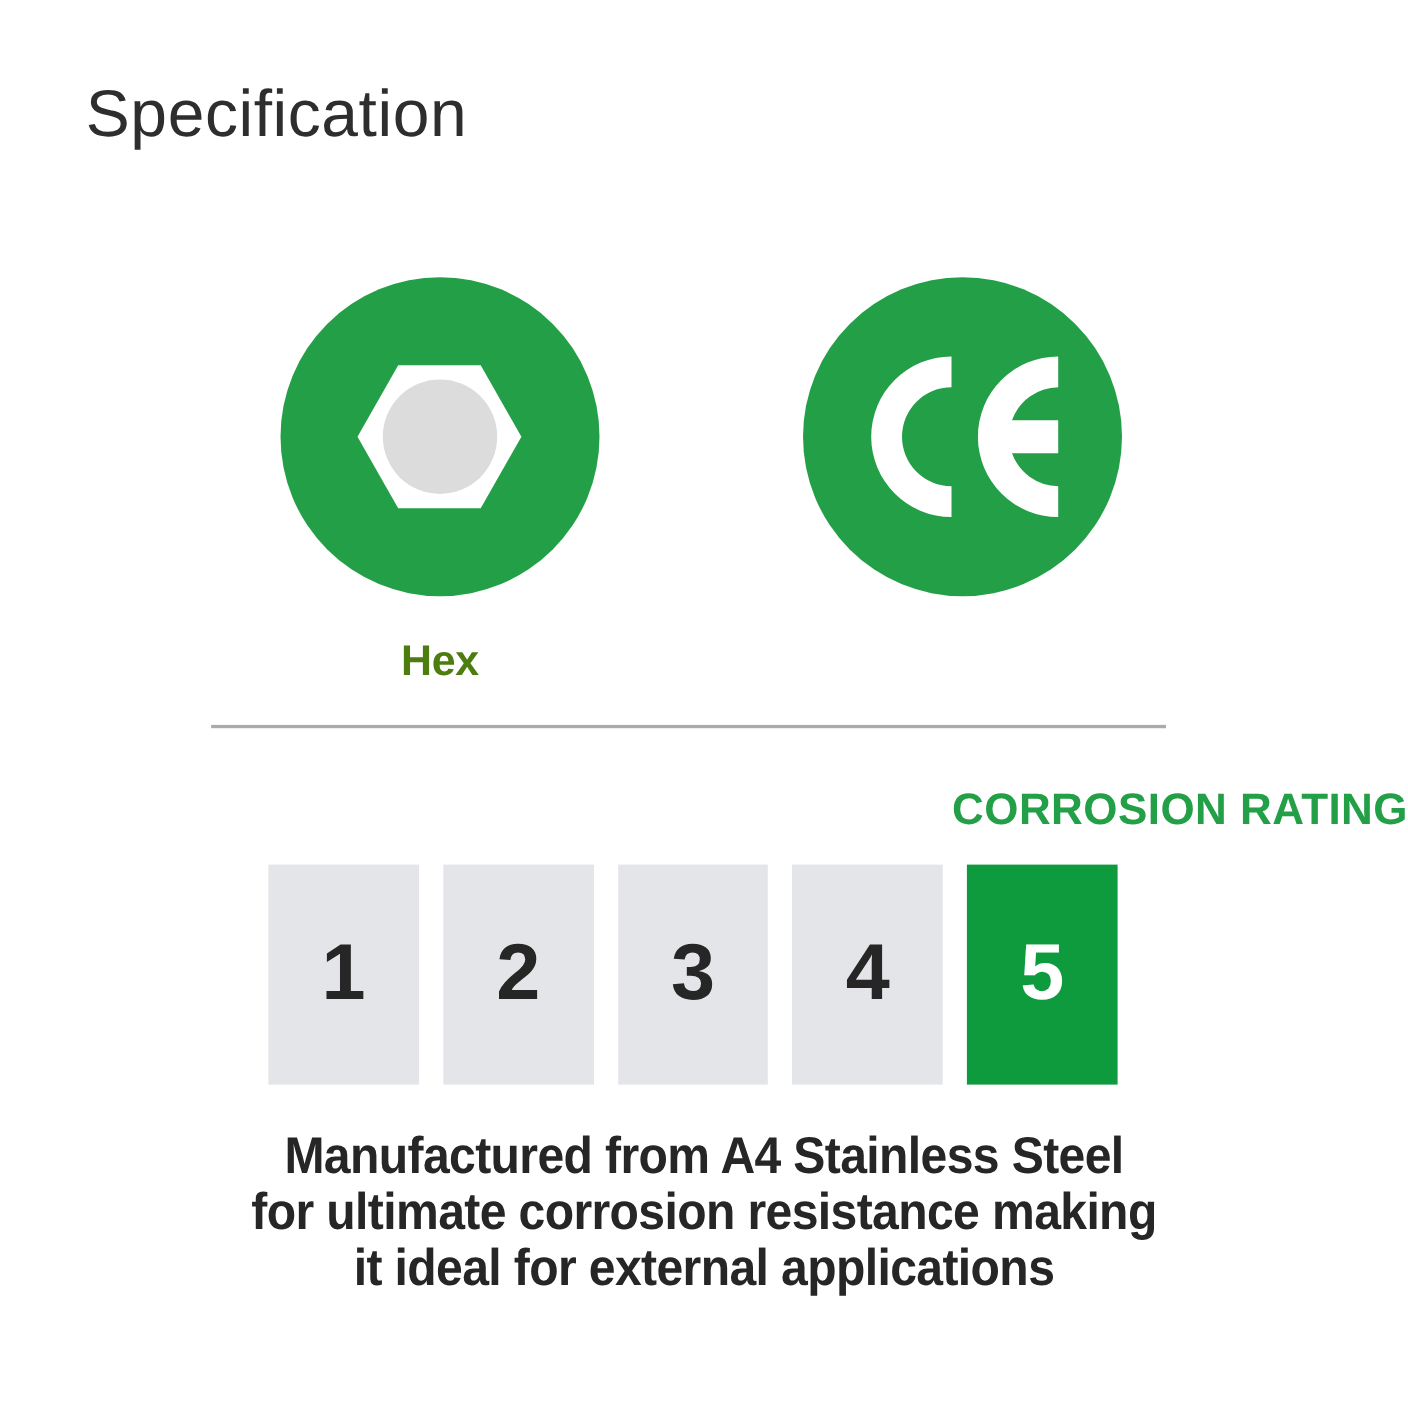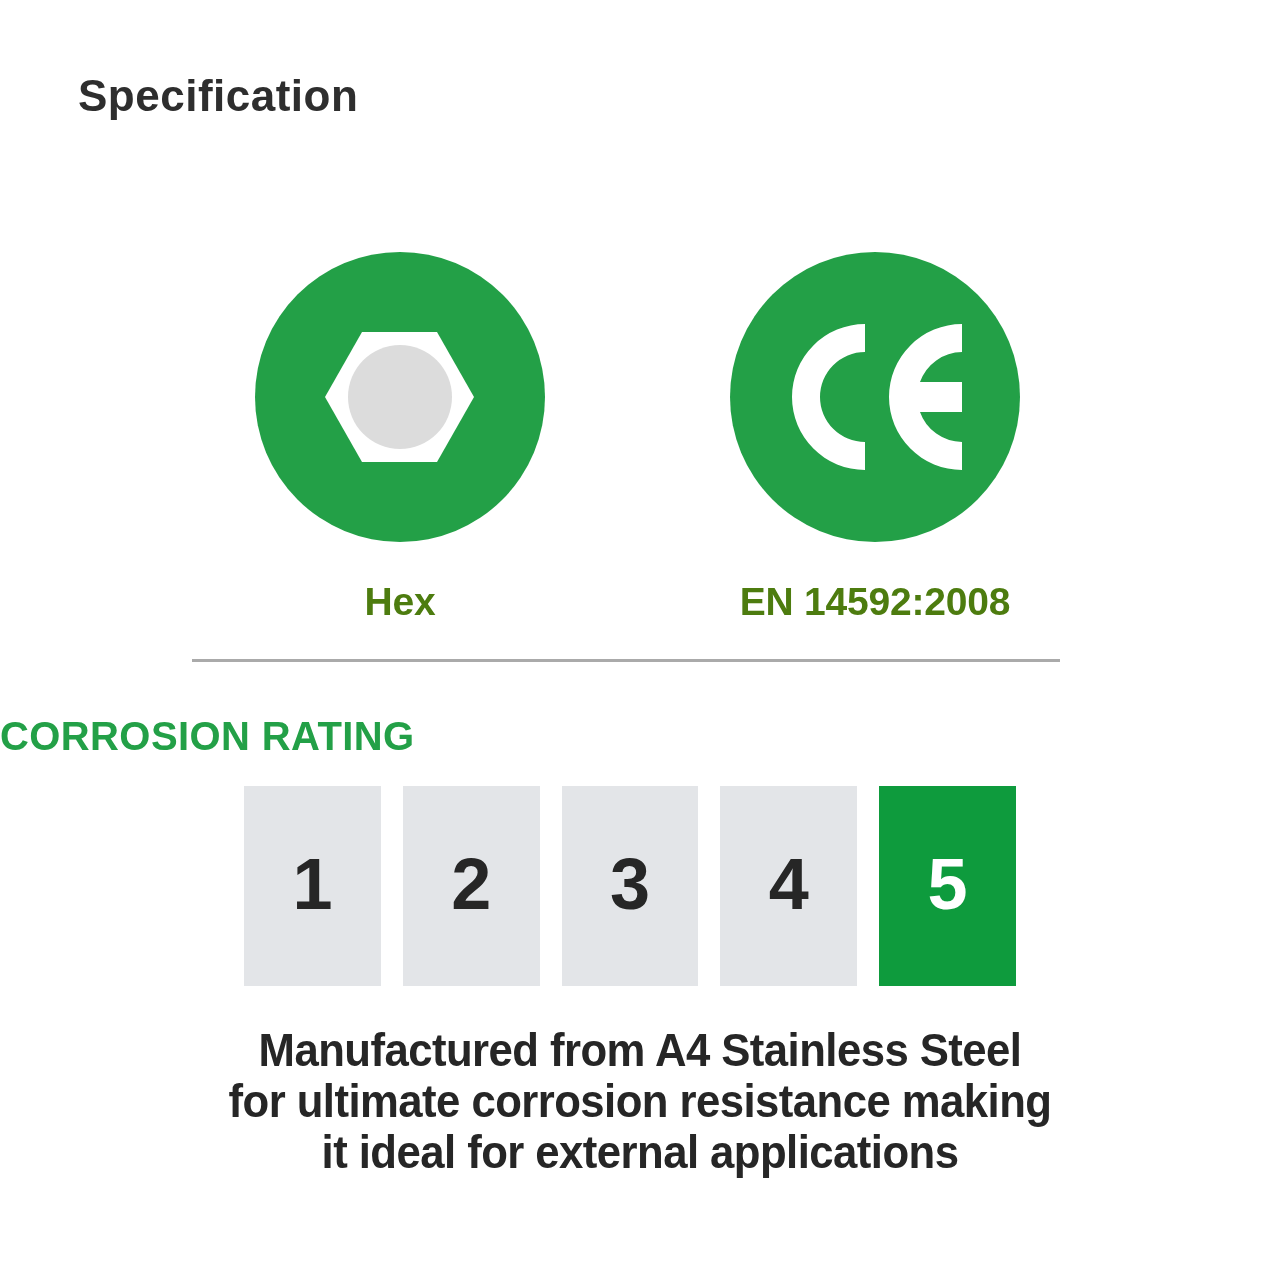--- a/index.html
+++ b/index.html
@@ -24,22 +24,22 @@
     width: 1280px;
     height: 1280px;
     background: #ffffff;
   }
 
   
   .page-title {
     position: absolute;
     left: 78px;
     top: 74px;
-    font-size: 44px;
-    font-weight: 700;
+    font-size: 60px;
+    font-weight: 400;
     letter-spacing: 0.5px;
     line-height: 1;
     color: #2e2e2e;
     white-space: nowrap;
   }
 
   
   .badge-row {
     position: absolute;
     left: 0;
@@ -89,21 +89,21 @@
     height: 3px;
     background: #aaaaaa;
   }
 
   
   .rating-heading {
     position: absolute;
     left: 0;
     top: 714px;
     width: 1280px;
-    text-align: left;
+    text-align: right;
     font-size: 40px;
     font-weight: 700;
     letter-spacing: 0.4px;
     color: #23a047;
     white-space: nowrap;
   }
 
   .rating-blocks {
     position: absolute;
     left: 244px;
@@ -171,21 +171,20 @@
 
     <div class="badge badge-ce">
       <div class="badge-circle">
         <svg width="290" height="290" viewBox="0 0 290 290">
 
           <path d="M135 72 A 73 73 0 1 0 135 218 L135 190 A 45 45 0 1 1 135 100 Z" fill="#ffffff"></path>
 
           <path d="M232 72 A 73 73 0 1 0 232 218 L232 190 A 45 45 0 0 1 190 160 L232 160 L232 130 L190 130 A 45 45 0 0 1 232 100 Z" fill="#ffffff"></path>
         </svg>
       </div>
-      <div class="badge-label">EN 14592:2008</div>
     </div>
 
   </div>
 
   <div class="divider"></div>
 
   <div class="rating-heading">CORROSION RATING</div>
 
   <div class="rating-blocks">
     <div class="rating-block">1</div>

